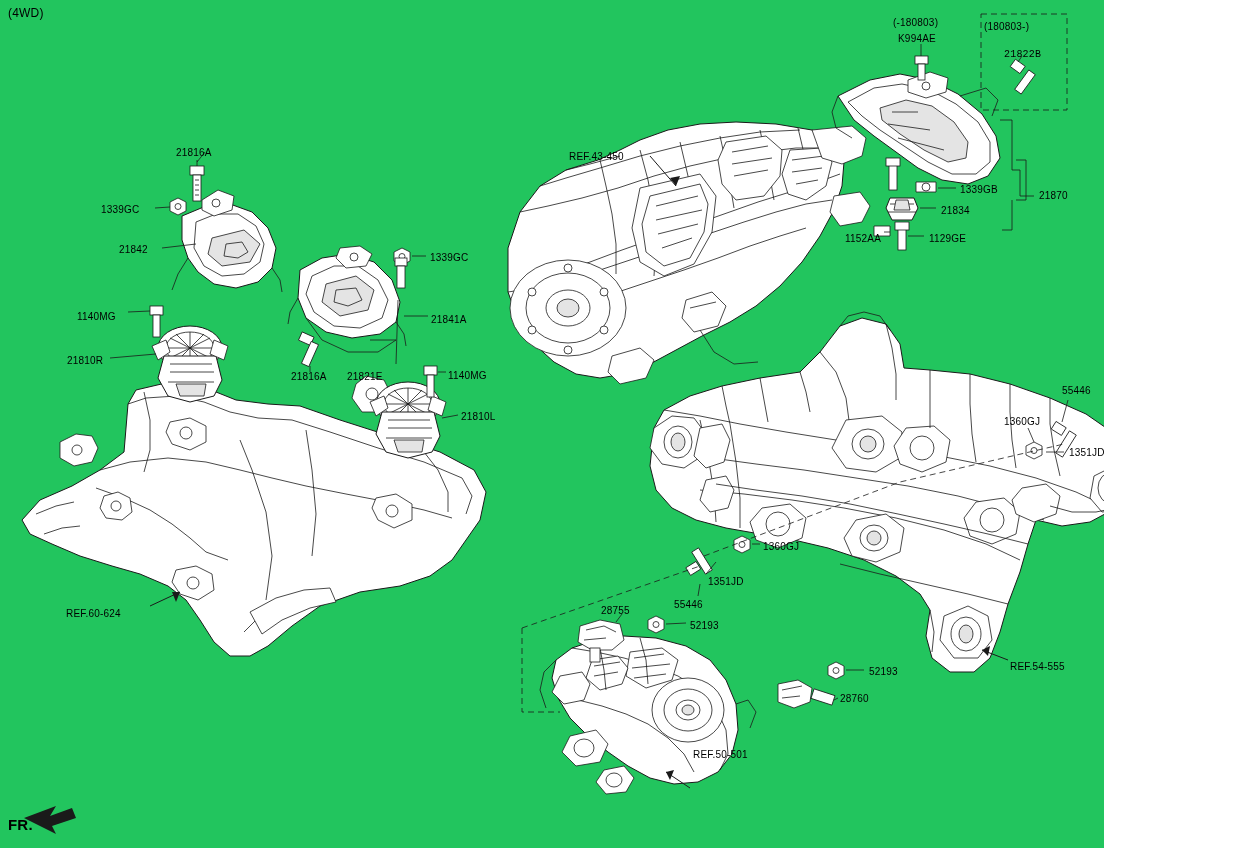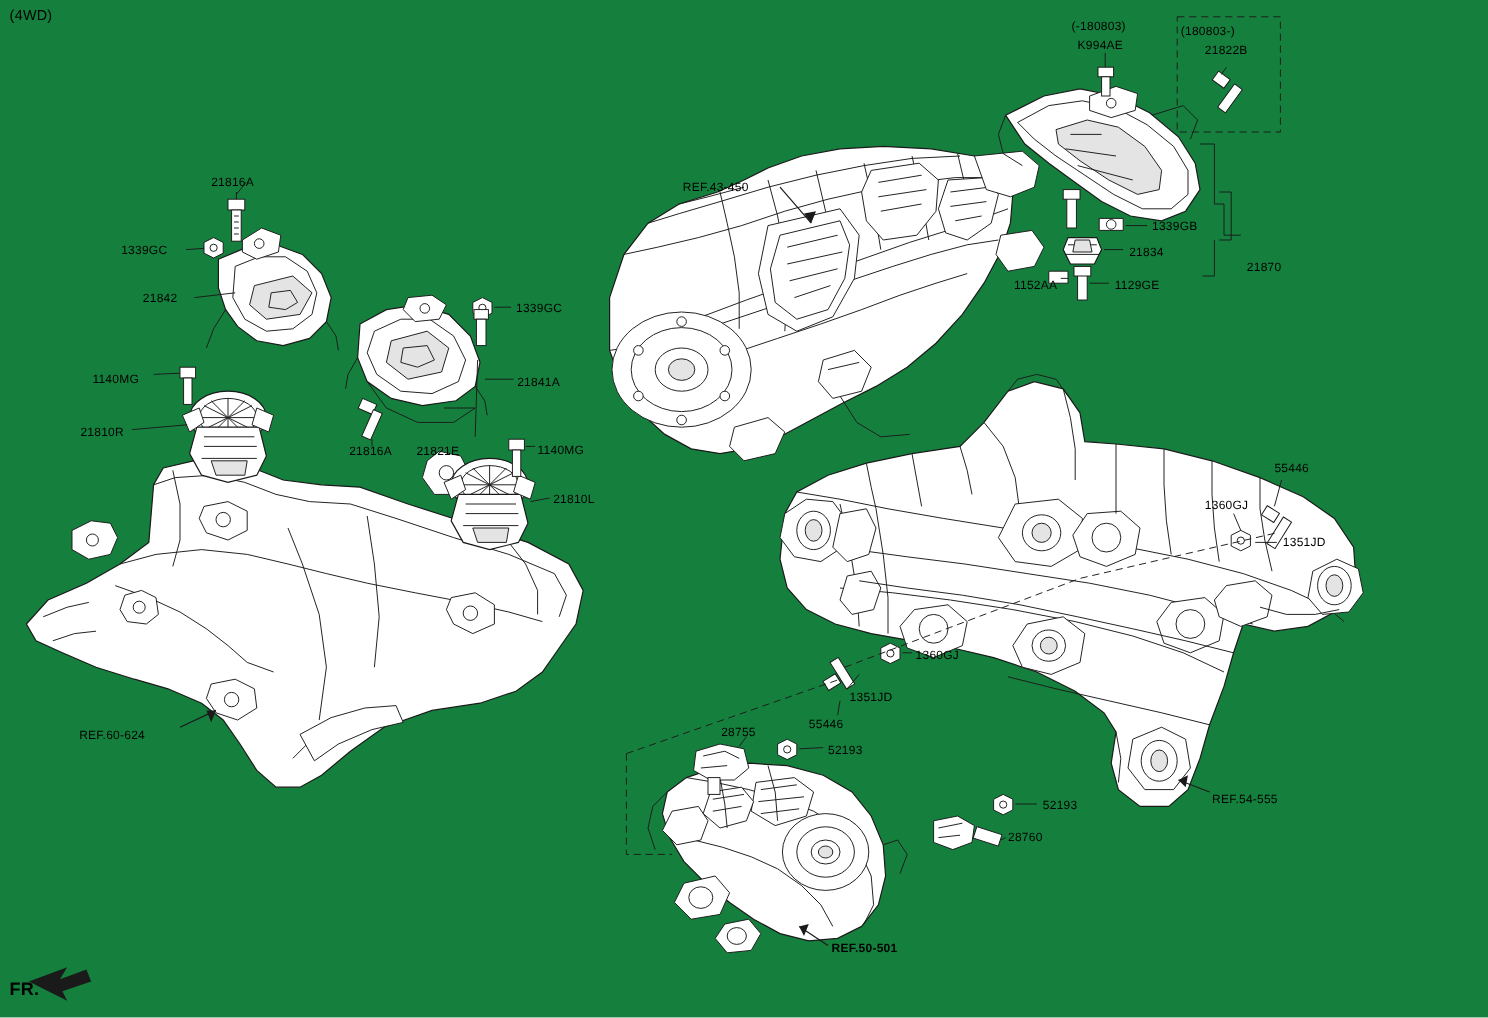--- a/index.html
+++ b/index.html
@@ -2,23 +2,23 @@
 <html><head>
 <meta charset="utf-8">
 <style>
   html, body {
     margin: 0;
     padding: 0;
     background: #ffffff;
   }
   #page {
     position: relative;
-    width: 1240px;
+    width: 1104px;
     height: 848px;
-    background: #15803d;
+    background: #22c55e;
     overflow: hidden;
     font-family: "Liberation Sans", sans-serif;
     color: #000000;
   }
   .lbl {
     position: absolute;
     font-family: "Liberation Sans", sans-serif;
     font-size: 10px;
     line-height: 14px;
     color: #000000;
@@ -419,33 +419,33 @@
   <div class="lbl" style="left:67px; top:354px;">21810R</div>
   <div class="lbl" style="left:291px; top:370px;">21816A</div>
   <div class="lbl" style="left:347px; top:370px;">21821E</div>
   <div class="lbl" style="left:448px; top:369px;">1140MG</div>
   <div class="lbl" style="left:461px; top:410px;">21810L</div>
   <div class="lbl ref" style="left:66px; top:607px;">REF.60-624</div>
   <div class="lbl ref" style="left:569px; top:150px;">REF.43-450</div>
   <div class="lbl" style="left:893px; top:16px;">(-180803)</div>
   <div class="lbl" style="left:898px; top:32px;">K994AE</div>
   <div class="lbl" style="left:984px; top:20px;text-align:right;">(180803-)</div>
-  <div class="lbl" style="left:1004px; top:36px;">21822B</div>
+  <div class="lbl" style="left:1004px; top:48px;font-family:Liberation Mono, monospace;">21822B</div>
   <div class="lbl" style="left:960px; top:183px;">1339GB</div>
-  <div class="lbl" style="left:1039px; top:189px;margin-top:28px;">21870</div>
+  <div class="lbl" style="left:1039px; top:189px;">21870</div>
   <div class="lbl" style="left:941px; top:204px;">21834</div>
   <div class="lbl" style="left:845px; top:232px;">1152AA</div>
   <div class="lbl" style="left:929px; top:232px;">1129GE</div>
   <div class="lbl" style="left:1062px; top:384px;">55446</div>
   <div class="lbl" style="left:1004px; top:415px;">1360GJ</div>
   <div class="lbl" style="left:1069px; top:446px;">1351JD</div>
   <div class="lbl" style="left:763px; top:540px;">1360GJ</div>
   <div class="lbl" style="left:708px; top:575px;">1351JD</div>
   <div class="lbl" style="left:674px; top:598px;">55446</div>
   <div class="lbl" style="left:601px; top:604px;text-align:center;">28755</div>
   <div class="lbl" style="left:690px; top:619px;">52193</div>
   <div class="lbl" style="left:869px; top:665px;">52193</div>
   <div class="lbl" style="left:840px; top:692px;text-align:center;">28760</div>
   <div class="lbl ref" style="left:1010px; top:660px;">REF.54-555</div>
-  <div class="lbl ref" style="left:693px; top:784px;font-weight:bold;">REF.50-501</div>
+  <div class="lbl ref" style="left:693px; top:748px;">REF.50-501</div>
   <div class="lbl big" style="left:8px; top:818px;">FR.</div>
 
 </div>
 
 </body></html>

